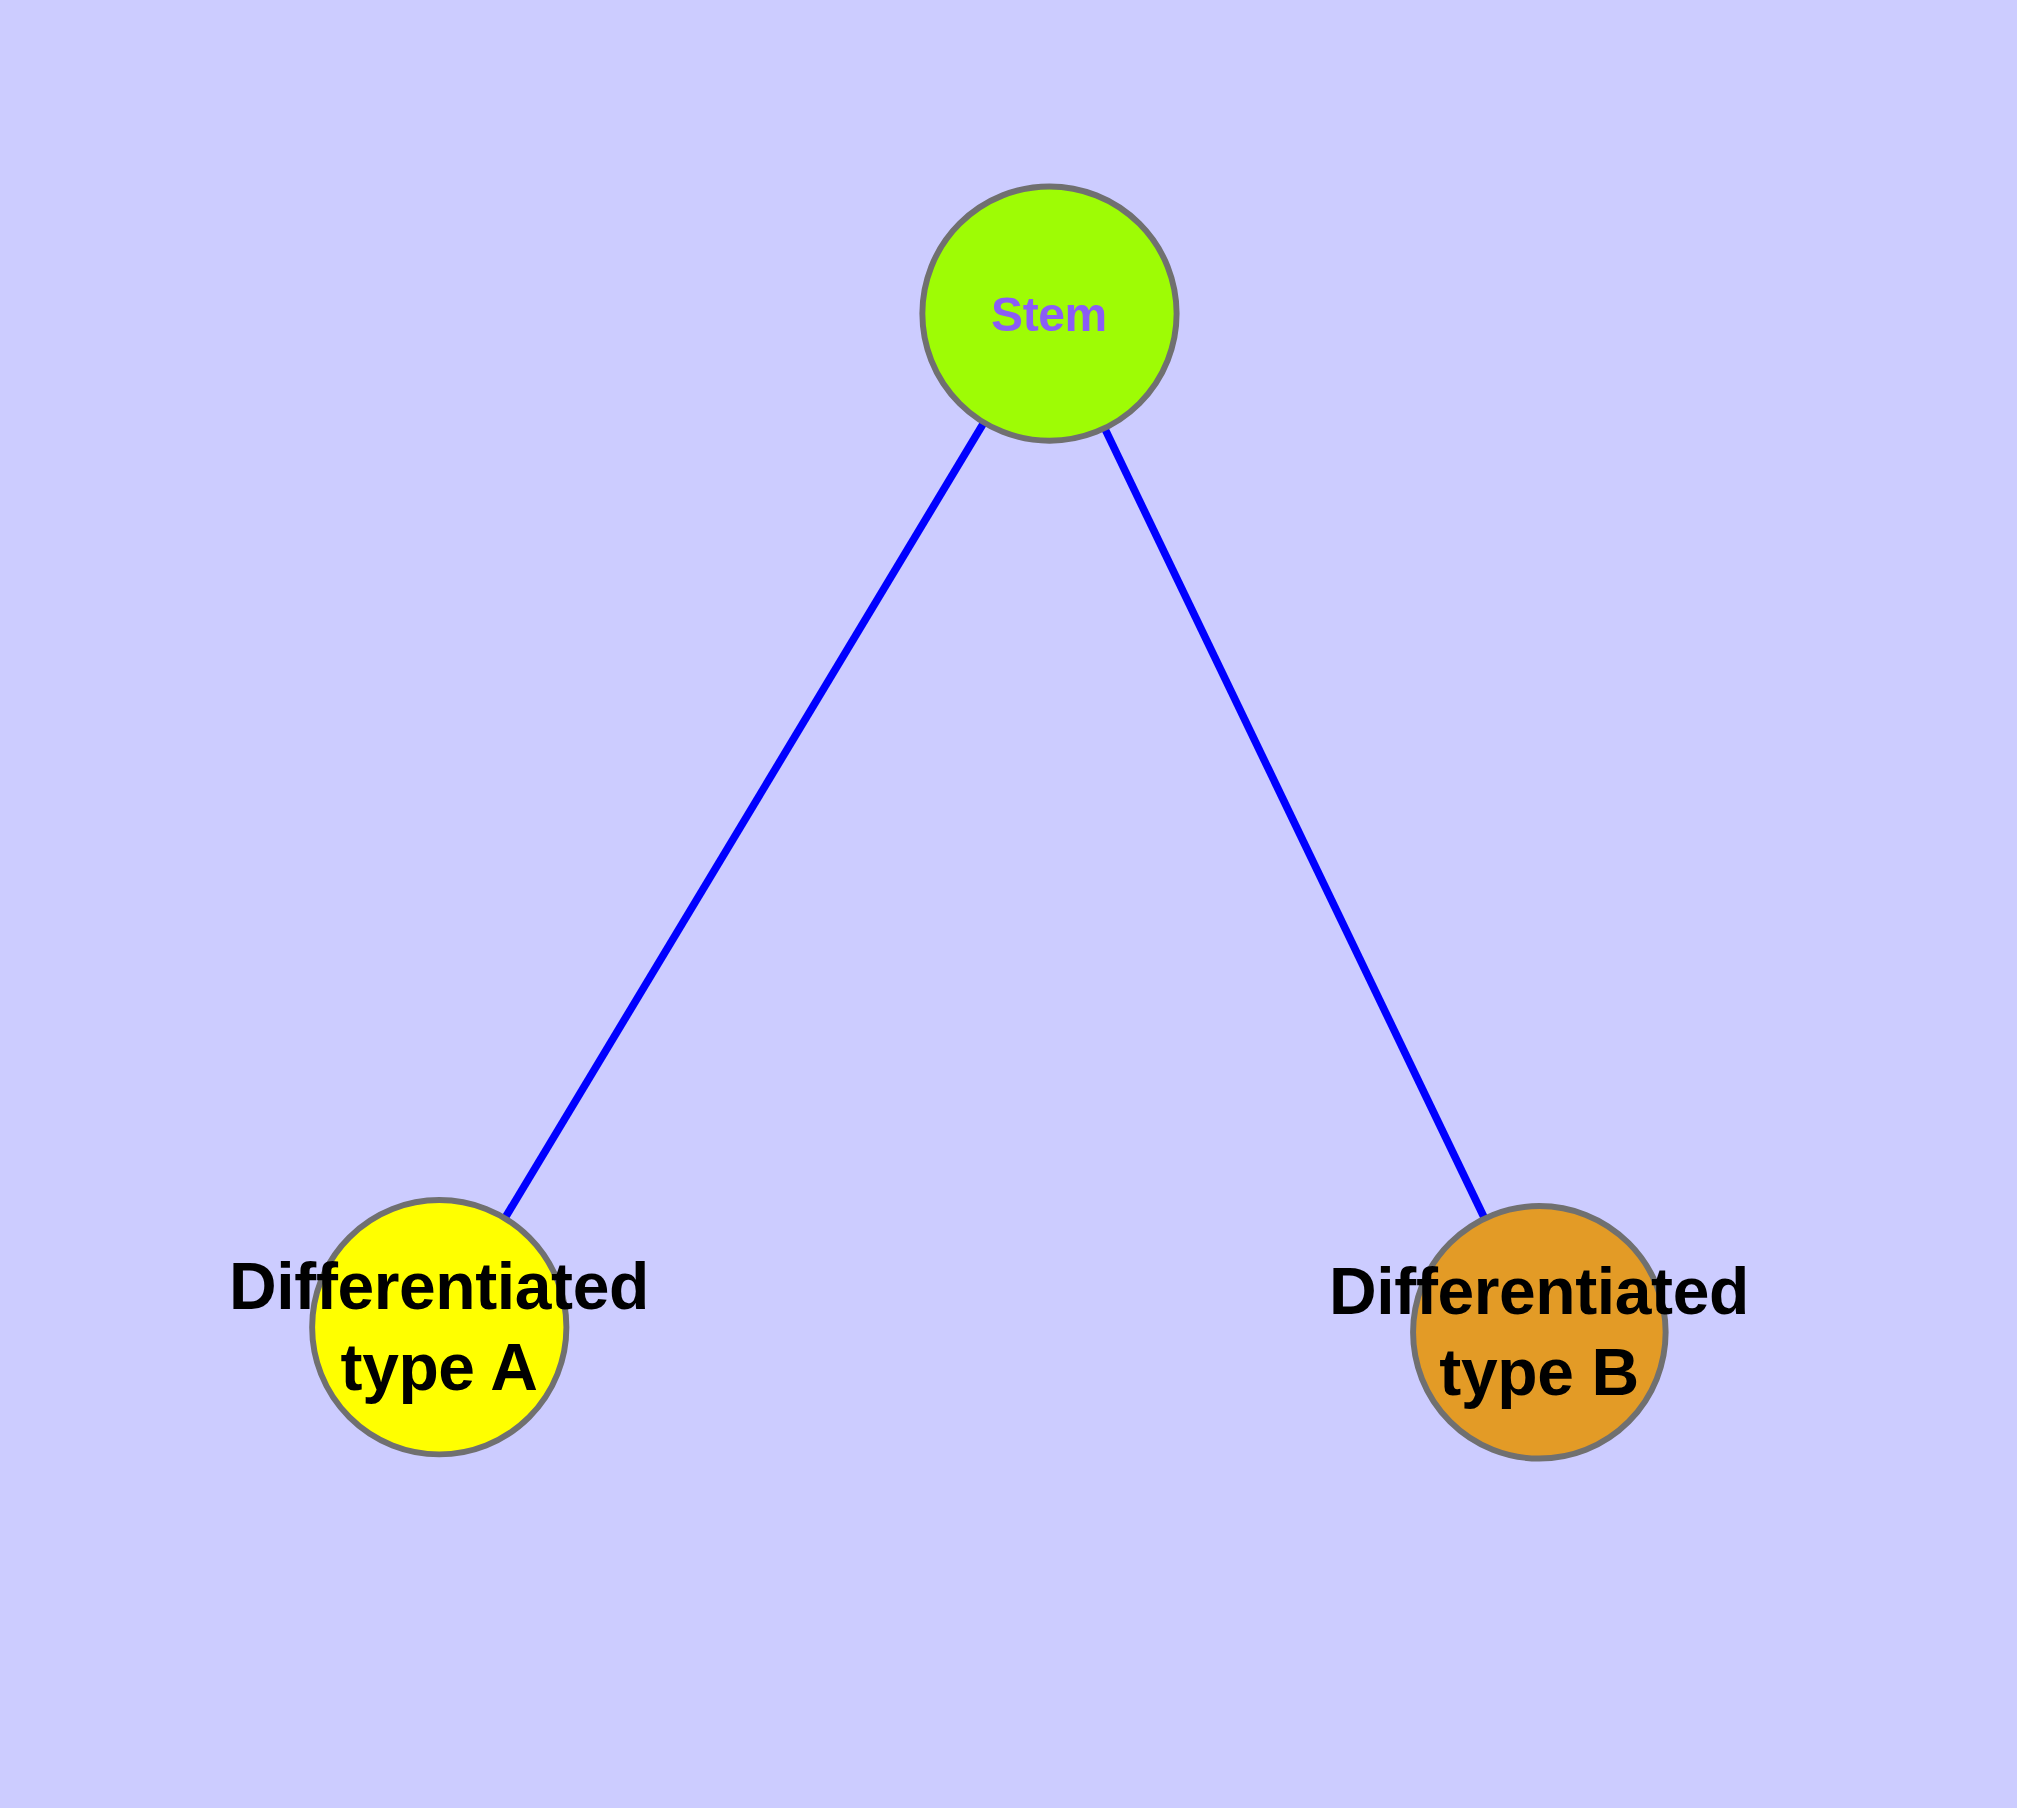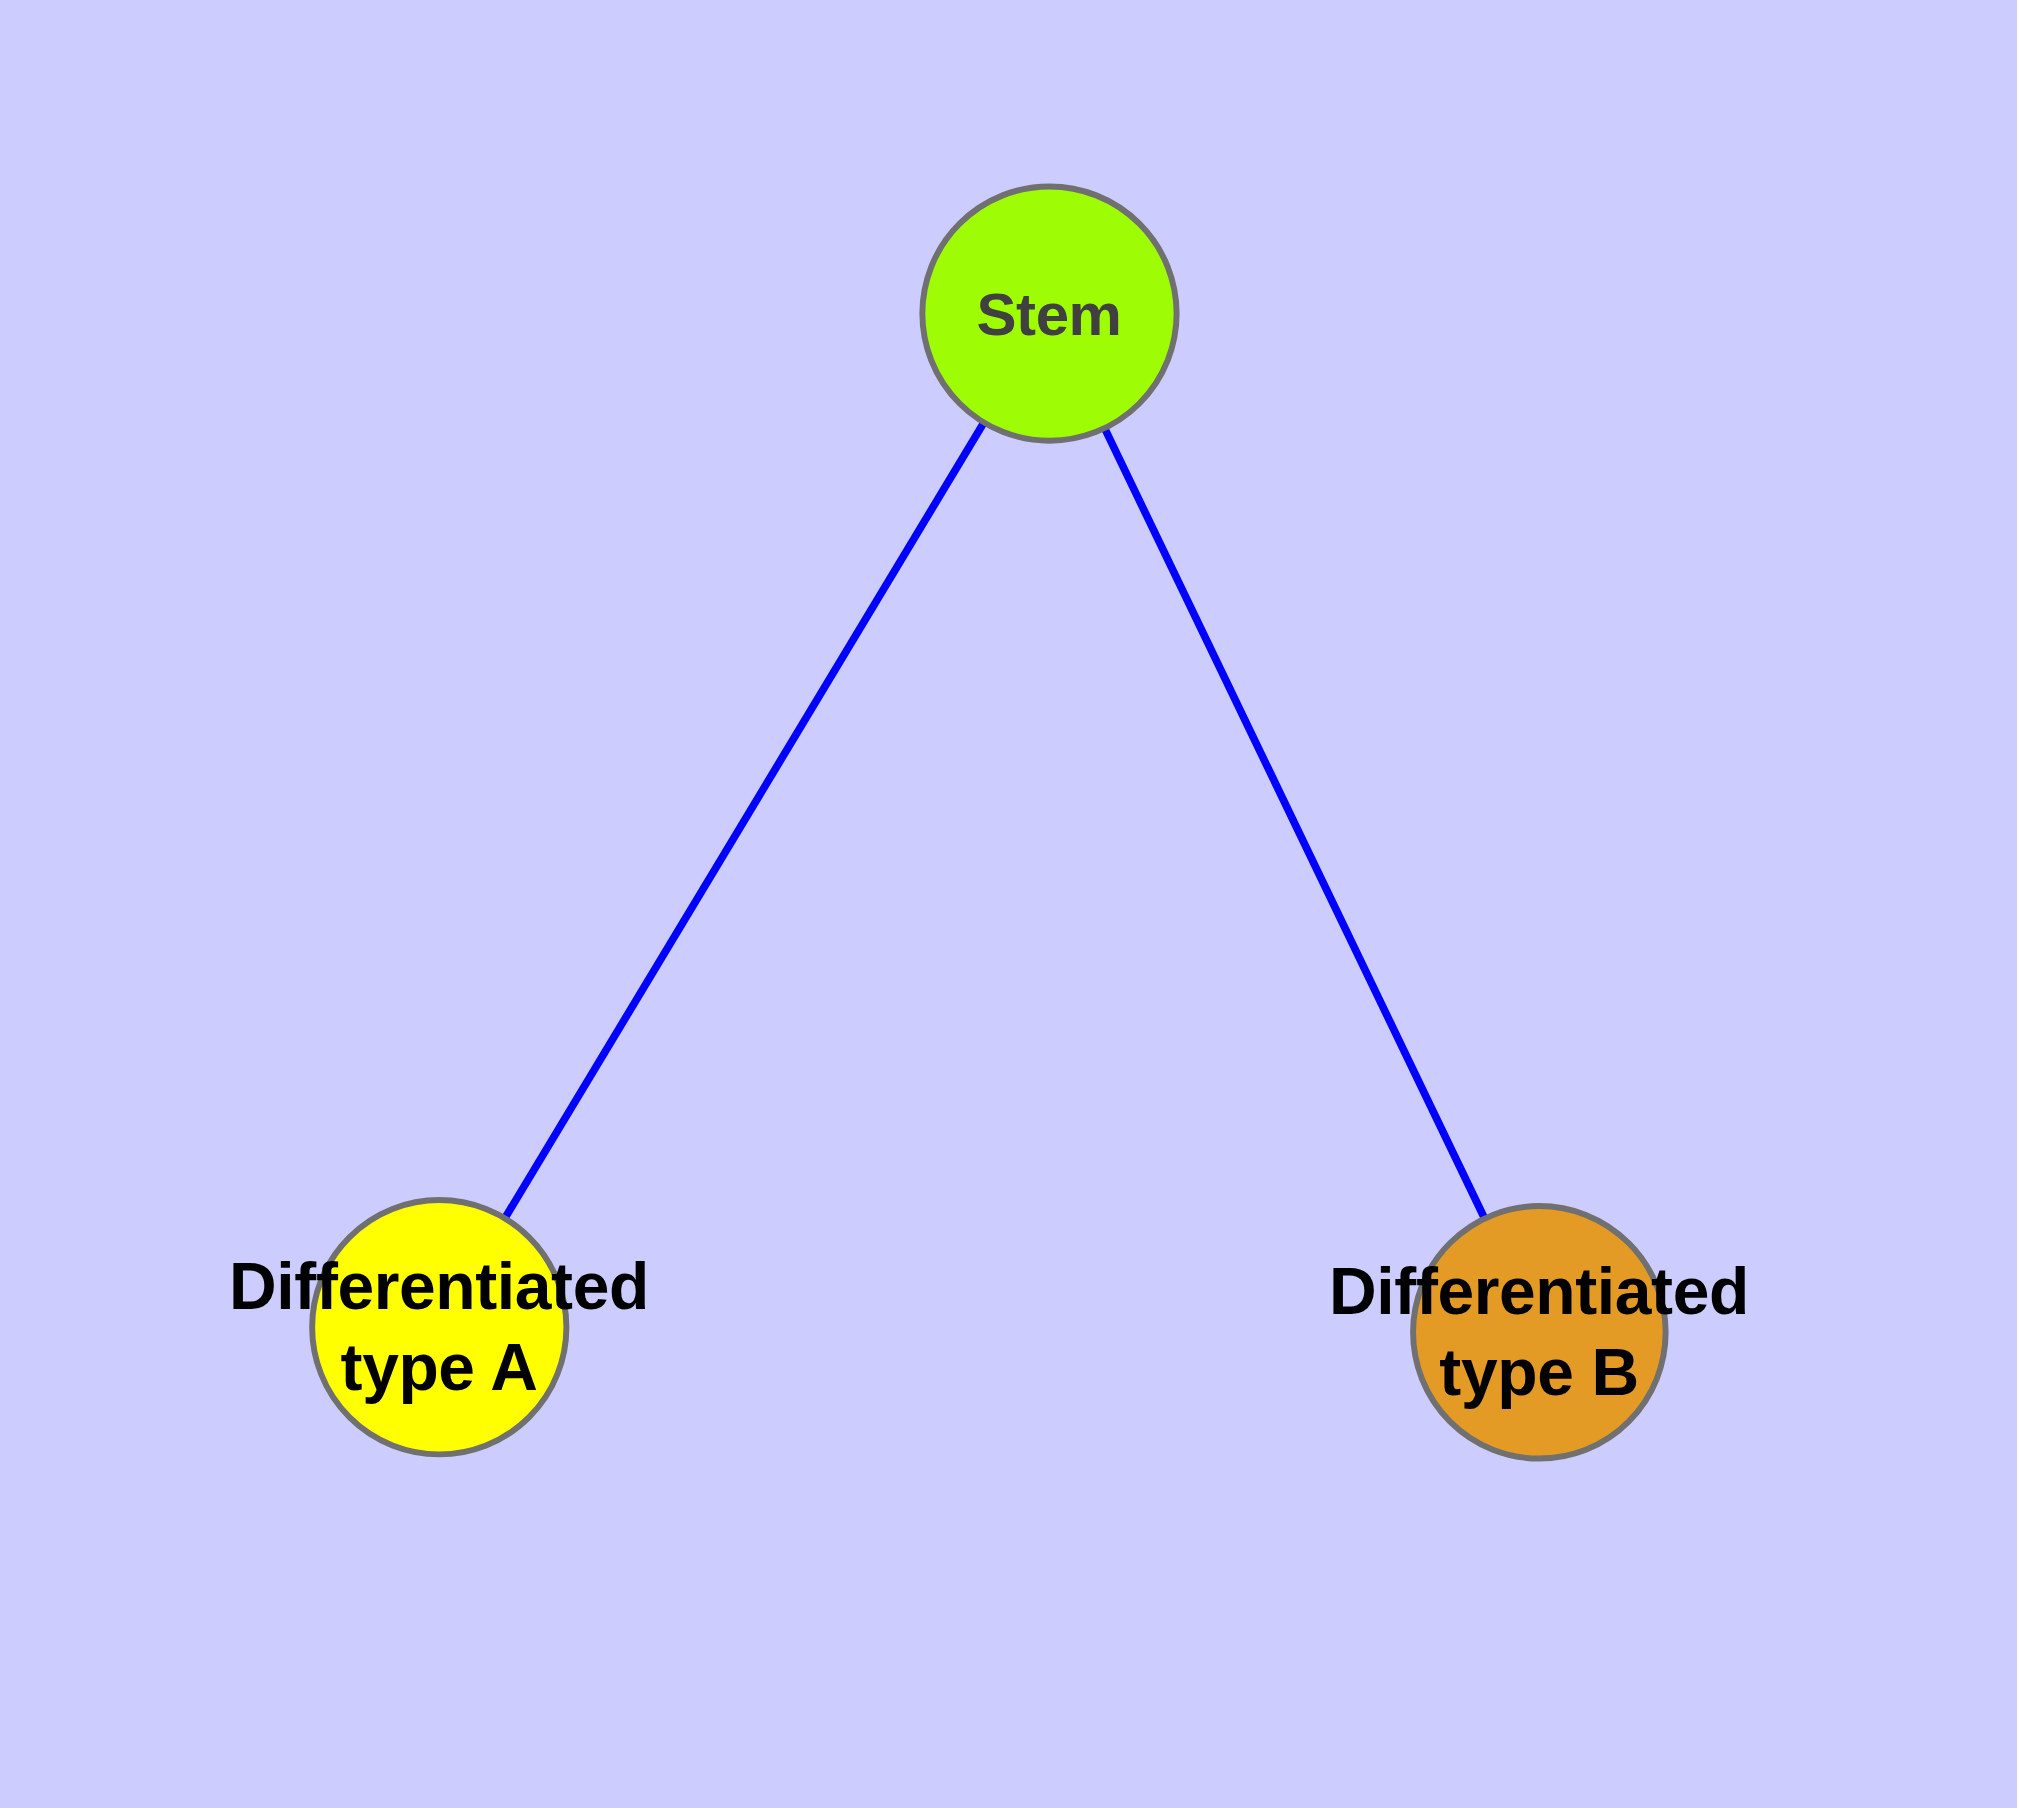--- a/index.html
+++ b/index.html
@@ -56,20 +56,20 @@
       <line id="edge-stem-diff-a" x1="1160.6361031518625" y1="498.5100286532952" x2="595.3638968481375" y2="1437.4899713467048" stroke="#0000ff" stroke-width="9" stroke-linecap="butt"></line>
       <line id="edge-stem-diff-b" x1="1303.0047054487159" y1="505.1827957601324" x2="1751.4286592542755" y2="1437.7184228782685" stroke="#0000ff" stroke-width="9" stroke-linecap="butt"></line>
     </g>
     <g id="node-layer">
       <circle id="node-stem" cx="1238" cy="370" r="150" fill="#9efc05" stroke="#707070" stroke-width="7"></circle>
       <circle id="node-diff_a" cx="518" cy="1566" r="150" fill="#ffff00" stroke="#707070" stroke-width="7"></circle>
       <circle id="node-diff_b" cx="1816" cy="1572" r="149" fill="#e39b26" stroke="#707070" stroke-width="7"></circle>
     </g>
   </svg>
 
-  <div class="node-label" id="label-stem" style="left: 1049px; top: 314px; font-size: 60px; color: #404040;">Stem</div>
+  <div class="node-label" id="label-stem" style="left: 1049px; top: 314px; font-size: 48px; color: #8b5cf6;">Stem</div>
   <div class="node-label" id="label-diff_a" style="left: 439px; top: 1327px; font-size: 66px; color: rgb(0, 0, 0);">Differentiated
 type A</div>
   <div class="node-label" id="label-diff_b" style="left: 1539px; top: 1332px; font-size: 66px; color: rgb(0, 0, 0);">Differentiated
 type B</div>
 
 </div>
 
 
 </body></html>

